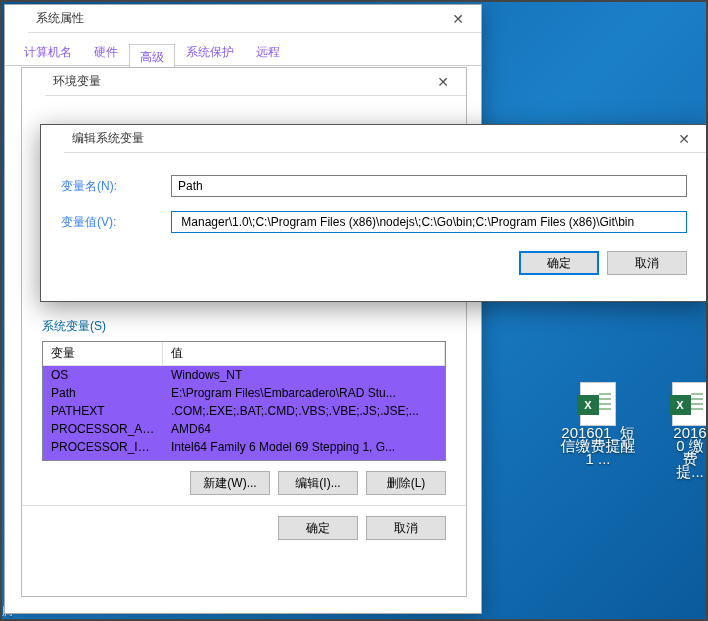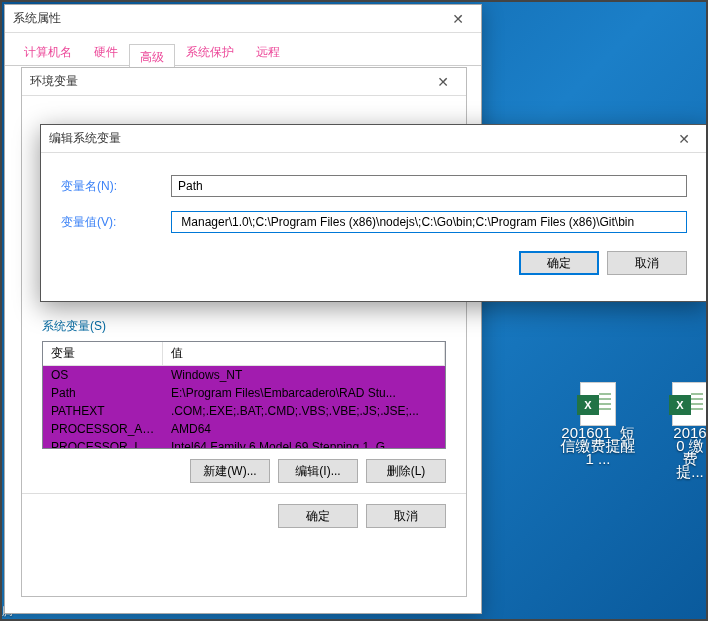--- a/index.html
+++ b/index.html
@@ -5,32 +5,32 @@
   * { box-sizing: border-box; margin: 0; padding: 0; font-family: "Microsoft YaHei", "Segoe UI", sans-serif; font-size: 12px; }
   body { width: 708px; height: 621px; background: #1b6fb8; position: relative; overflow: hidden; }
   
   .desktop { position: absolute; inset: 0; background: linear-gradient(135deg, #0a5a9c 0%, #1b7fc8 50%, #0a5a9c 100%); }
   .desktop-icon { position: absolute; display: flex; flex-direction: column; align-items: center; width: 80px; color: #fff; text-align: center; }
   .desktop-icon .label { font-size: 15px; line-height: 13px; text-shadow: 0 1px 2px rgba(0,0,0,0.6); word-break: break-all; }
   
   .window { position: absolute; background: #fff; border: 1px solid #aaa; box-shadow: 0 4px 20px rgba(0,0,0,0.3); }
   
   .sysprops { left: 4px; top: 4px; width: 478px; height: 610px; }
-  .titlebar { height: 28px; display: flex; align-items: center; justify-content: space-between; padding: 0 8px; border-bottom: 1px solid #ddd; }
+  .titlebar { height: 28px; display: flex; align-items: center; justify-content: space-between; padding: 0 8px; border-bottom: 1px solid #ddd; margin-left: 23px; }
   .titlebar .title { color: #333; }
   .titlebar .close { width: 30px; text-align: center; color: #555; font-size: 14px; }
   
   .tabs { display: flex; border-bottom: 1px solid #ccc; padding: 6px 8px 0 8px; }
-  .tab { padding: 4px 10px; border: 1px solid transparent; border-bottom: none; cursor: default; color: #ec4899; }
+  .tab { padding: 4px 10px; border: 1px solid transparent; border-bottom: none; cursor: default; color: #8b5cf6; }
   .tab.active { border-color: #ccc; background: #fff; position: relative; top: 5px; }
   
   .envvar-dlg { position: absolute; left: 16px; top: 62px; width: 446px; height: 530px; background: #fff; border: 1px solid #bbb; }
   
   .section-label { margin: 12px 0 6px 20px; color: #0369a1; }
-  .listbox { margin: 0 20px; border: 1px solid #828790; height: 108px; overflow: hidden; background: #a21caf; }
+  .listbox { margin: 0 20px; border: 1px solid #828790; height: 120px; overflow: hidden; background: #8b5cf6; }
   .listhead { display: flex; border-bottom: 1px solid #e0e0e0; background: #fff; }
   .listhead > div { padding: 3px 8px; border-right: 1px solid #e0e0e0; }
   .col1 { width: 120px; } .col2 { flex: 1; }
   .listrow { display: flex; padding: 1px 0; }
   .listrow > div { padding: 1px 8px; white-space: nowrap; overflow: hidden; text-overflow: ellipsis; }
   
   .btnrow { display: flex; justify-content: flex-end; gap: 8px; margin: 10px 20px; }
   .btn { min-width: 80px; height: 24px; border: 1px solid #adadad; background: #e1e1e1; display: flex; align-items: center; justify-content: center; cursor: default; color: #000000; }
   .btn.primary { border: 2px solid #0078d7; }
   

